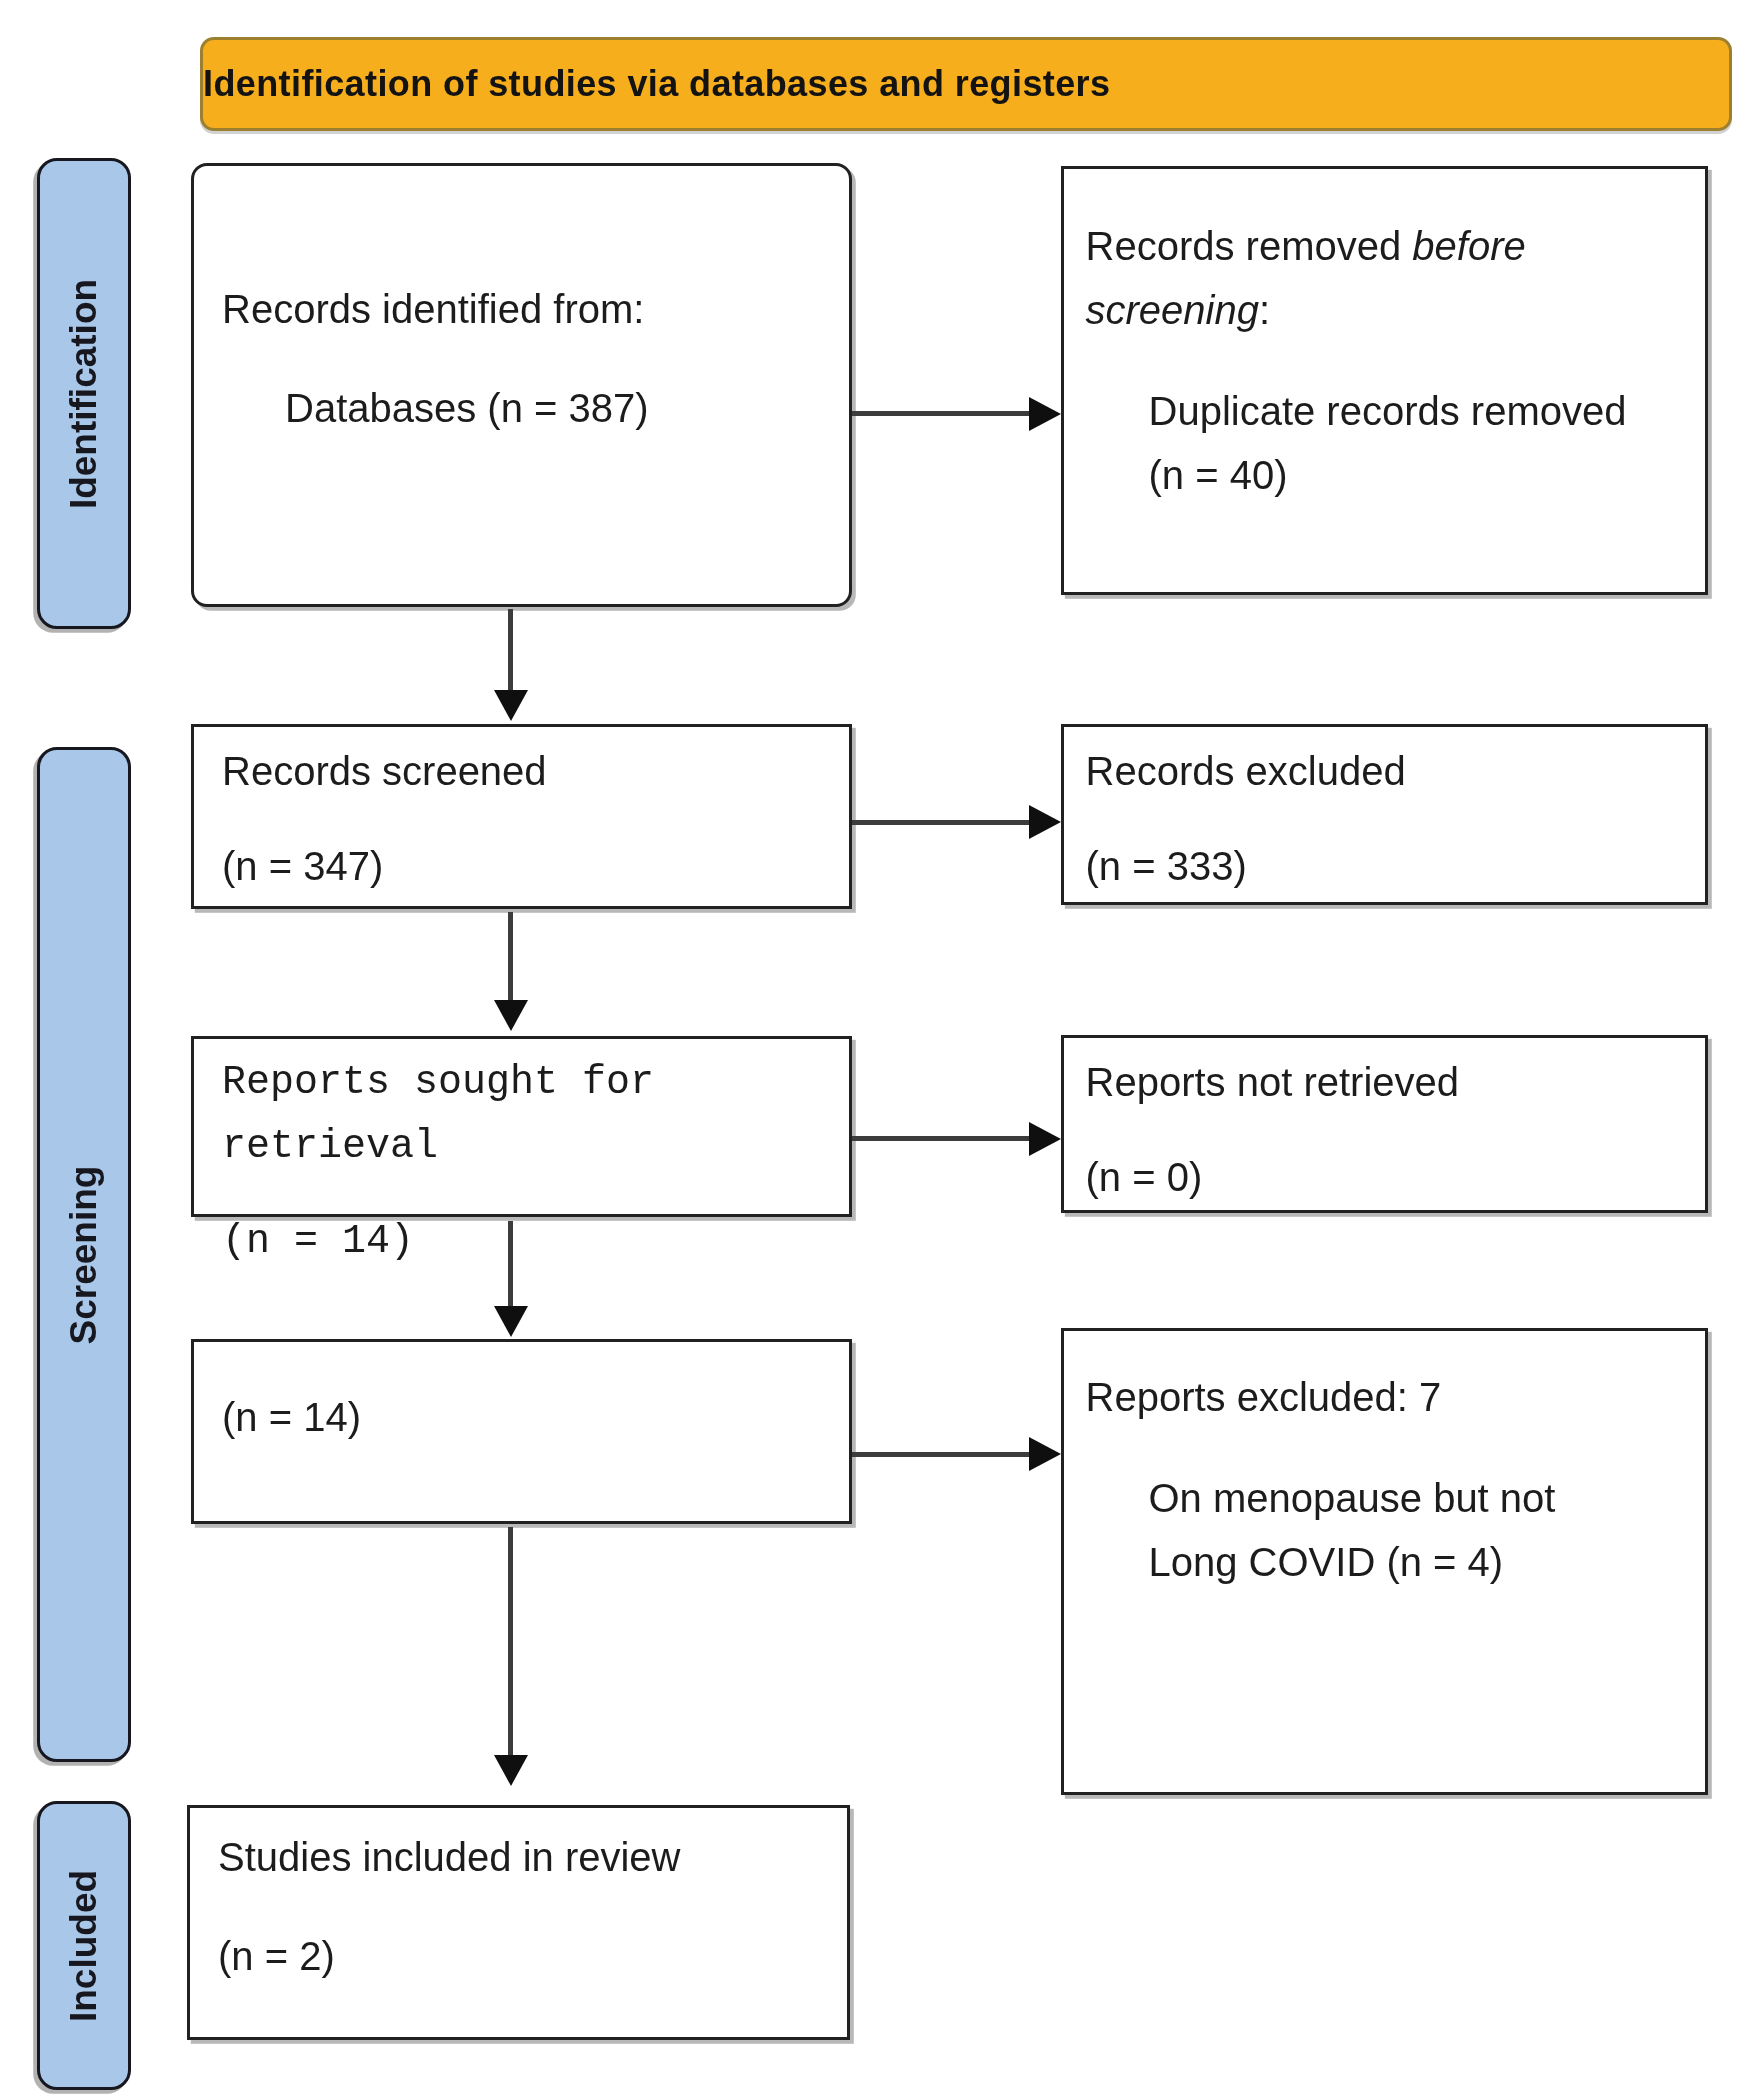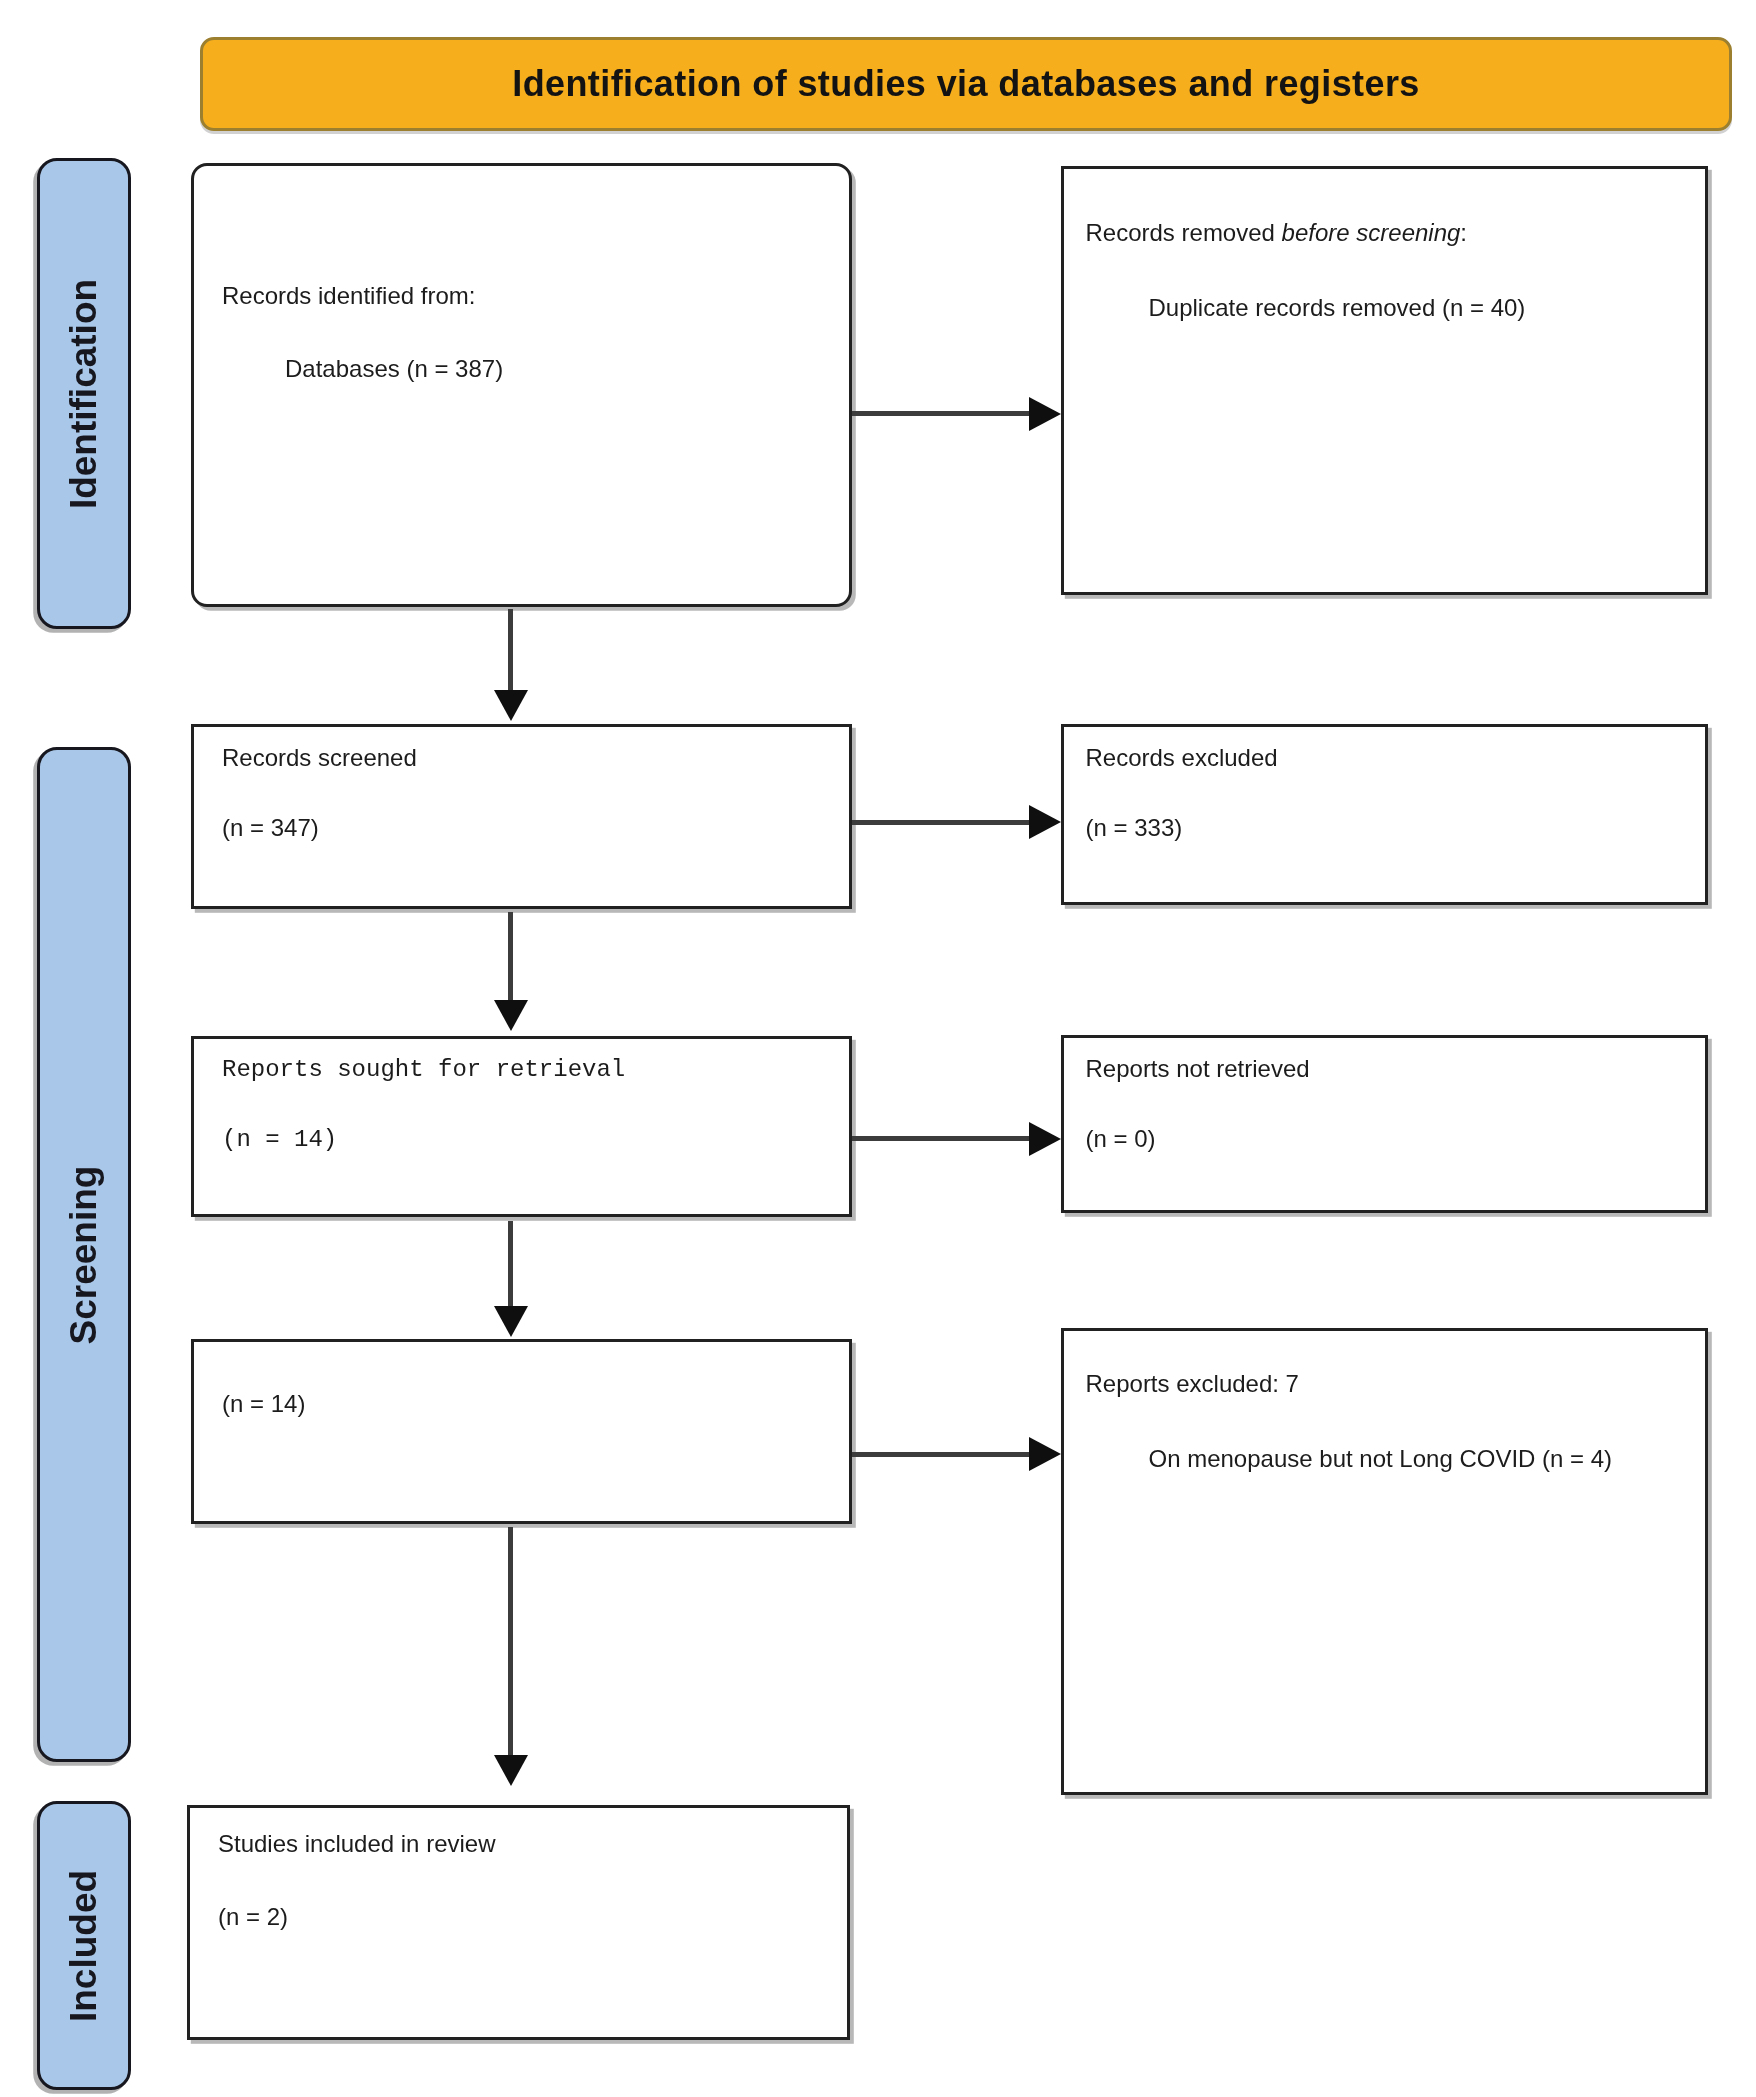--- a/index.html
+++ b/index.html
@@ -26,21 +26,21 @@
     overflow:hidden;
   }
   
   .banner{
     position:absolute;
     left:200px; top:37px;
     width:1532px; height:94px;
     background:var(--banner-bg);
     border:3.8px solid var(--banner-border);
     border-radius:14px;
-    display:flex; align-items:center; justify-content:center;
+    display:flex; align-items:center; justify-content:flex-start;
     box-shadow:0 3.1px 0 rgba(0,0,0,0.18);
   }
   .banner-label{
     font-size:36px;
     font-weight:bold;
     letter-spacing:0.4px;
     color:#131313;
   }
   
   .stage{
@@ -62,21 +62,21 @@
   }
   .stage.identification{top:158px;height:471px;}
   .stage.screening{top:747px;height:1015px;}
   .stage.included{top:1801px;height:289px;}
   
   .box{
     position:absolute;
     background:#ffffff;
     border:3.1px solid var(--box-border);
     box-shadow:3.8px 3.8px 0 rgba(0,0,0,0.28);
-    font-size:24px;
+    font-size:40px;
     line-height:1.6;
   }
   .leftcol{left:191px;width:661px;}
   .rightcol{left:1061px;width:647px;}
   .b1{top:163px;height:444px;padding:111px 31px 0 28px;border-radius:16px;}
   .b2{top:724px;height:185px;padding:12.3px 31px 0 28px;}
   .b3{top:1036px;height:181px;padding:12.3px 31px 0 28px;font-family:Liberation Mono, monospace;}
   .b4{top:1339px;height:185px;padding:12.3px 31px 0 28px;}
   .b5{left:187px;width:663px;top:1805px;height:235px;padding:17px 31px 0 28px;}
   .r1{top:166px;height:429px;padding:45px 28px 0 21.5px;}

